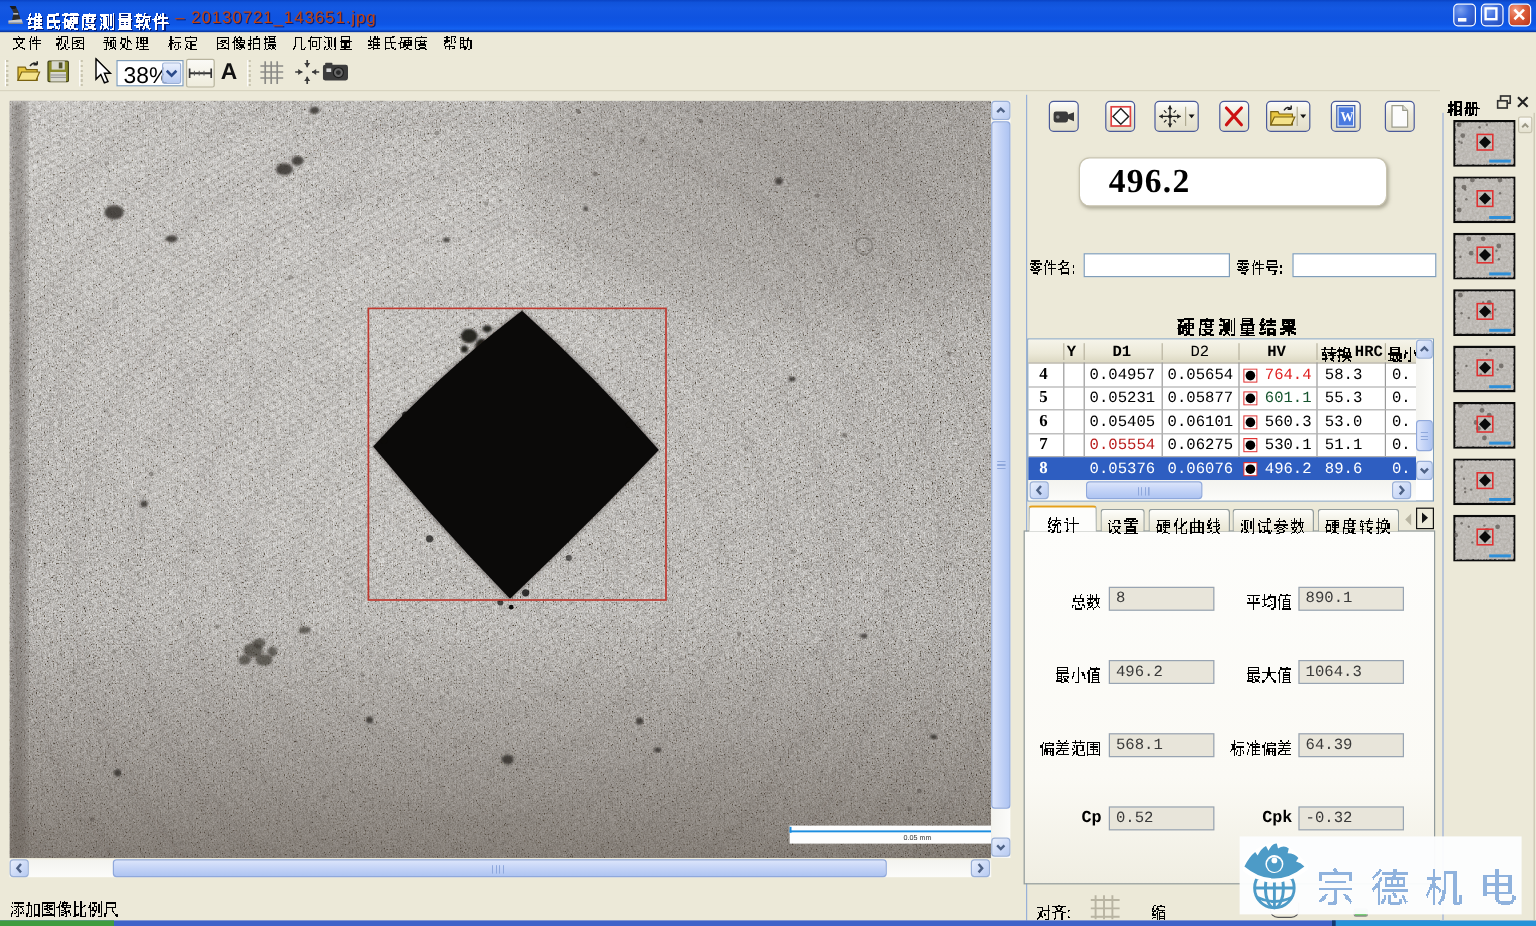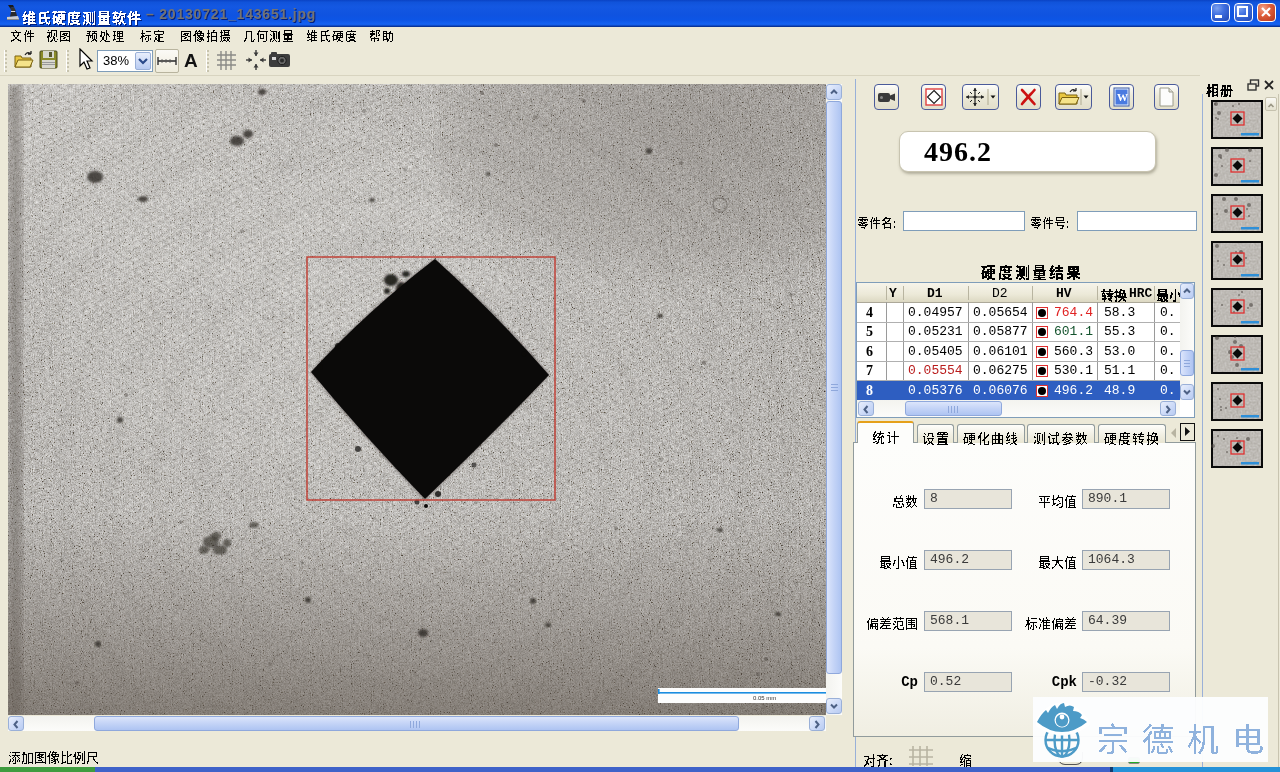--- a/index.html
+++ b/index.html
@@ -54,21 +54,21 @@
 <svg style="position:absolute;left:22px;top:6px;" width="120" height="22" viewBox="0 0 120 22" fill="#ffffff" shape-rendering="crispEdges">
     <path transform="translate(0 0)" d="M3 5h1v1h-1zM7 5h2v2h-2zM10 5h1v1h-1zM2 6h2v1h-2zM10 6h2v1h-2zM2 7h1v1h-1zM7 7h6v1h-6zM1 8h2v1h-2zM4 8h1v1h-1zM6 8h7v1h-7zM1 9h7v1h-7zM10 9h1v1h-1zM0 10h13v1h-13zM2 11h2v1h-2zM6 11h7v1h-7zM1 12h3v1h-3zM6 12h2v1h-2zM10 12h1v1h-1zM1 13h4v1h-4zM6 13h7v2h-7zM1 14h2v1h-2zM6 15h2v1h-2zM10 15h1v1h-1zM1 16h12v1h-12zM1 17h3v1h-3zM6 17h8v1h-8zM6 18h2v1h-2z"></path>
     <path transform="translate(15 0)" d="M10 5h2v1h-2zM3 6h9v1h-9zM2 7h7v1h-7zM2 8h2v3h-2zM7 8h2v3h-2zM2 11h11v2h-11zM2 13h2v3h-2zM8 13h2v3h-2zM12 15h1v2h-1zM2 16h6v1h-6zM9 16h2v1h-2zM2 17h4v1h-4zM9 17h4v1h-4zM11 18h1v1h-1z"></path>
     <path transform="translate(30 0)" d="M1 5h4v1h-4zM6 5h7v1h-7zM0 6h14v1h-14zM2 7h2v1h-2zM9 7h1v1h-1zM2 8h1v1h-1zM6 8h7v2h-7zM1 9h2v1h-2zM1 10h4v1h-4zM6 10h2v1h-2zM9 10h4v1h-4zM1 11h12v1h-12zM0 12h3v1h-3zM4 12h4v1h-4zM9 12h4v1h-4zM1 13h2v2h-2zM4 13h9v1h-9zM4 14h3v1h-3zM8 14h2v1h-2zM1 15h9v1h-9zM1 16h5v1h-5zM7 16h3v1h-3zM1 17h2v1h-2zM5 17h8v1h-8zM6 18h1v1h-1zM10 18h3v1h-3z"></path>
     <path transform="translate(45 0)" d="M7 5h1v1h-1zM2 6h11v1h-11zM1 7h12v1h-12zM1 8h2v1h-2zM5 8h2v1h-2zM10 8h1v1h-1zM1 9h12v1h-12zM1 10h2v7h-2zM5 10h2v2h-2zM9 10h3v1h-3zM9 11h2v1h-2zM5 12h6v1h-6zM4 14h8v1h-8zM5 15h2v1h-2zM9 15h3v1h-3zM6 16h5v1h-5zM1 17h1v2h-1zM3 17h10v1h-10zM3 18h3v1h-3zM10 18h3v1h-3z"></path>
     <path transform="translate(60 0)" d="M12 5h1v12h-1zM1 6h8v1h-8zM10 6h1v10h-1zM2 7h4v1h-4zM8 7h1v9h-1zM4 8h3v6h-3zM1 9h1v1h-1zM1 10h2v1h-2zM2 11h1v1h-1zM2 13h1v1h-1zM2 14h5v1h-5zM2 15h1v1h-1zM4 15h3v1h-3zM1 16h2v2h-2zM5 16h3v1h-3zM4 17h2v1h-2zM7 17h2v1h-2zM11 17h2v1h-2zM1 18h1v1h-1zM4 18h1v1h-1zM8 18h1v1h-1zM10 18h3v1h-3z"></path>
     <path transform="translate(75 0)" d="M2 5h10v1h-10zM2 6h2v1h-2zM10 6h2v1h-2zM2 7h10v1h-10zM2 8h2v1h-2zM10 8h2v1h-2zM2 9h10v1h-10zM1 10h12v1h-12zM2 11h10v1h-10zM2 12h2v1h-2zM6 12h2v1h-2zM10 12h2v1h-2zM2 13h10v1h-10zM2 14h2v1h-2zM6 14h2v1h-2zM10 14h2v1h-2zM2 15h10v3h-10zM1 18h12v1h-12z"></path>
     <path transform="translate(90 0)" d="M3 5h1v1h-1zM8 5h2v1h-2zM1 6h5v1h-5zM8 6h1v1h-1zM0 7h14v1h-14zM2 8h2v1h-2zM7 8h6v1h-6zM2 9h3v1h-3zM7 9h2v1h-2zM12 9h1v1h-1zM1 10h2v1h-2zM4 10h1v1h-1zM6 10h2v1h-2zM9 10h4v1h-4zM1 11h7v1h-7zM9 11h2v3h-2zM12 11h1v1h-1zM1 12h6v1h-6zM4 13h1v1h-1zM3 14h4v1h-4zM8 14h3v1h-3zM0 15h7v1h-7zM8 15h4v1h-4zM1 16h4v1h-4zM7 16h2v1h-2zM10 16h2v1h-2zM4 17h1v2h-1zM6 17h3v1h-3zM11 17h3v1h-3zM7 18h1v1h-1zM12 18h1v1h-1z"></path>
     <path transform="translate(105 0)" d="M3 5h2v2h-2zM8 5h2v3h-2zM6 6h1v1h-1zM2 7h2v2h-2zM5 7h2v1h-2zM5 8h8v2h-8zM1 9h3v1h-3zM0 10h6v1h-6zM8 10h2v2h-2zM1 11h3v1h-3zM2 12h2v1h-2zM5 12h8v1h-8zM2 13h12v1h-12zM2 14h2v5h-2zM8 14h2v5h-2z"></path>
   </svg>
-<div class="abs" style="left:146px;top:6px;font-size:14px;font-weight:bold;color:#737373;text-shadow:1px 1px 0 #001e7d;font-family:'Liberation Sans',sans-serif;letter-spacing:0.8px">– 20130721_143651.jpg</div>
+<div class="abs" style="left:146px;top:6px;font-size:14px;font-weight:normal;color:#c2410c;text-shadow:1px 1px 0 #001e7d;font-family:'Liberation Sans',sans-serif;letter-spacing:0.8px">– 20130721_143651.jpg</div>
 <div class="winbtn btn-blue" style="left:1211px"><svg width="17" height="17" viewBox="0 0 17 17">
       <rect x="3" y="11" width="7" height="3" fill="#fff"></rect>
     </svg></div>
 <div class="winbtn btn-blue" style="left:1234px"><svg width="17" height="17" viewBox="0 0 17 17">
       <rect x="3" y="3" width="9" height="9" fill="none" stroke="#fff" stroke-width="2"></rect>
     </svg></div>
 <div class="winbtn btn-red" style="left:1257px"><svg width="17" height="17" viewBox="0 0 17 17">
       <path d="M4 4 L12 12 M12 4 L4 12" stroke="#fff" stroke-width="2.2"></path>
     </svg></div>
 <div class="abs menubar"></div>
@@ -125,21 +125,21 @@
 <rect x="4" y="1" width="11" height="7" fill="#d8d8ce"></rect>
 <rect x="10" y="2" width="3" height="5" fill="#55552a"></rect>
 <rect x="3" y="10" width="13" height="8" fill="#d8d8ce"></rect>
 <rect x="3" y="12" width="13" height="1" fill="#999"></rect>
 <rect x="3" y="14" width="13" height="1" fill="#999"></rect>
 </svg>
 <svg class="abs" style="left:76px;top:48px" width="18" height="24" viewBox="0 0 18 24">
 <path d="M4 1 L4 18 L8 14 L11 21 L14 20 L11 13 L16 13 Z" fill="#fff" stroke="#000" stroke-width="1.2"></path>
 </svg>
 <div class="abs" style="left:97px;top:50px;width:56px;height:22px;background:#fff;border:1px solid #7f9db9"></div>
-<div class="abs" style="left:103px;top:53px;font-family:'Liberation Sans',sans-serif;font-size:13px;color:#000">38%</div>
+<div class="abs" style="left:103px;top:53px;font-family:'Liberation Sans',sans-serif;font-size:19px;color:#000">38%</div>
 <div class="abs" style="left:135px;top:52px;width:16px;height:18px;border:1px solid #9ab0d8;border-radius:2px;background:linear-gradient(180deg,#e9effc,#b8cbf2)">
 <svg width="14" height="16" viewBox="0 0 14 16">
       <path d="M3 6 L7 10 L11 6" stroke="#2a4a8a" stroke-width="2.2" fill="none"></path>
     </svg></div>
 <div class="abs" style="left:155px;top:49px;width:24px;height:24px;border:1px solid #b8b49e;border-radius:2px;background:linear-gradient(180deg,#fbfaf6,#efecdc)">
 <svg width="22" height="22" viewBox="0 0 22 22">
       <path d="M2 11 L20 11" stroke="#333" stroke-width="1.6"></path>
       <path d="M2 7 L2 15 M20 7 L20 15" stroke="#333" stroke-width="1.4"></path>
       <path d="M6 9 L6 13 M10 9 L10 13 M14 9 L14 13" stroke="#555" stroke-width="0.8"></path>
     </svg></div>
@@ -560,21 +560,21 @@
 <div class="cell" style="left:1160px;top:363.0px;color:#000">0.</div>
 <div class="abs" style="left:857px;top:380.5px;width:323px;height:19.5px;background:#2e5ec1"></div>
 <div class="cell" style="left:866px;top:382.5px;color:#fff;font-weight:bold;font-family:'Liberation Serif',serif;font-size:14px">8</div>
 <div class="cell" style="left:908px;top:382.5px;color:#fff">0.05376</div>
 <div class="cell" style="left:973px;top:382.5px;color:#fff">0.06076</div>
 <svg class="abs" style="left:1036px;top:384.5px" width="12" height="12" viewBox="0 0 12 12">
     <rect x="0.5" y="0.5" width="11" height="11" fill="#fff" stroke="#e03030"></rect>
     <circle cx="6" cy="6" r="4" fill="#000"></circle>
   </svg>
 <div class="cell" style="left:1052px;top:382.5px;color:#fff;width:41px;text-align:right">496.2</div>
-<div class="cell" style="left:1104px;top:382.5px;color:#fff">48.9</div>
+<div class="cell" style="left:1104px;top:382.5px;color:#fff">89.6</div>
 <div class="cell" style="left:1160px;top:382.5px;color:#fff">0.</div>
 <div class="abs sb-track" style="left:1180px;top:283px;width:14px;height:117px"></div>
 <div class="sb-btn" style="left:1180px;top:283px;width:14px;height:16px"><svg width="12" height="14" viewBox="0 0 12 14">
       <path d="M3 8.5 L6 5.5 L9 8.5" stroke="#4d6185" stroke-width="2" fill="none"></path>
     </svg></div>
 <div class="sb-thumb-v" style="left:1180px;top:350px;width:14px;height:26px">
     <div style="position:absolute;left:3px;top:9px;width:6px;height:8px;background:repeating-linear-gradient(180deg,#8fa8dc 0 1px,transparent 1px 3px)"></div>
   </div>
 <div class="sb-btn" style="left:1180px;top:384px;width:14px;height:16px"><svg width="12" height="14" viewBox="0 0 12 14">
       <path d="M3 5.5 L6 8.5 L9 5.5" stroke="#4d6185" stroke-width="2" fill="none"></path>

